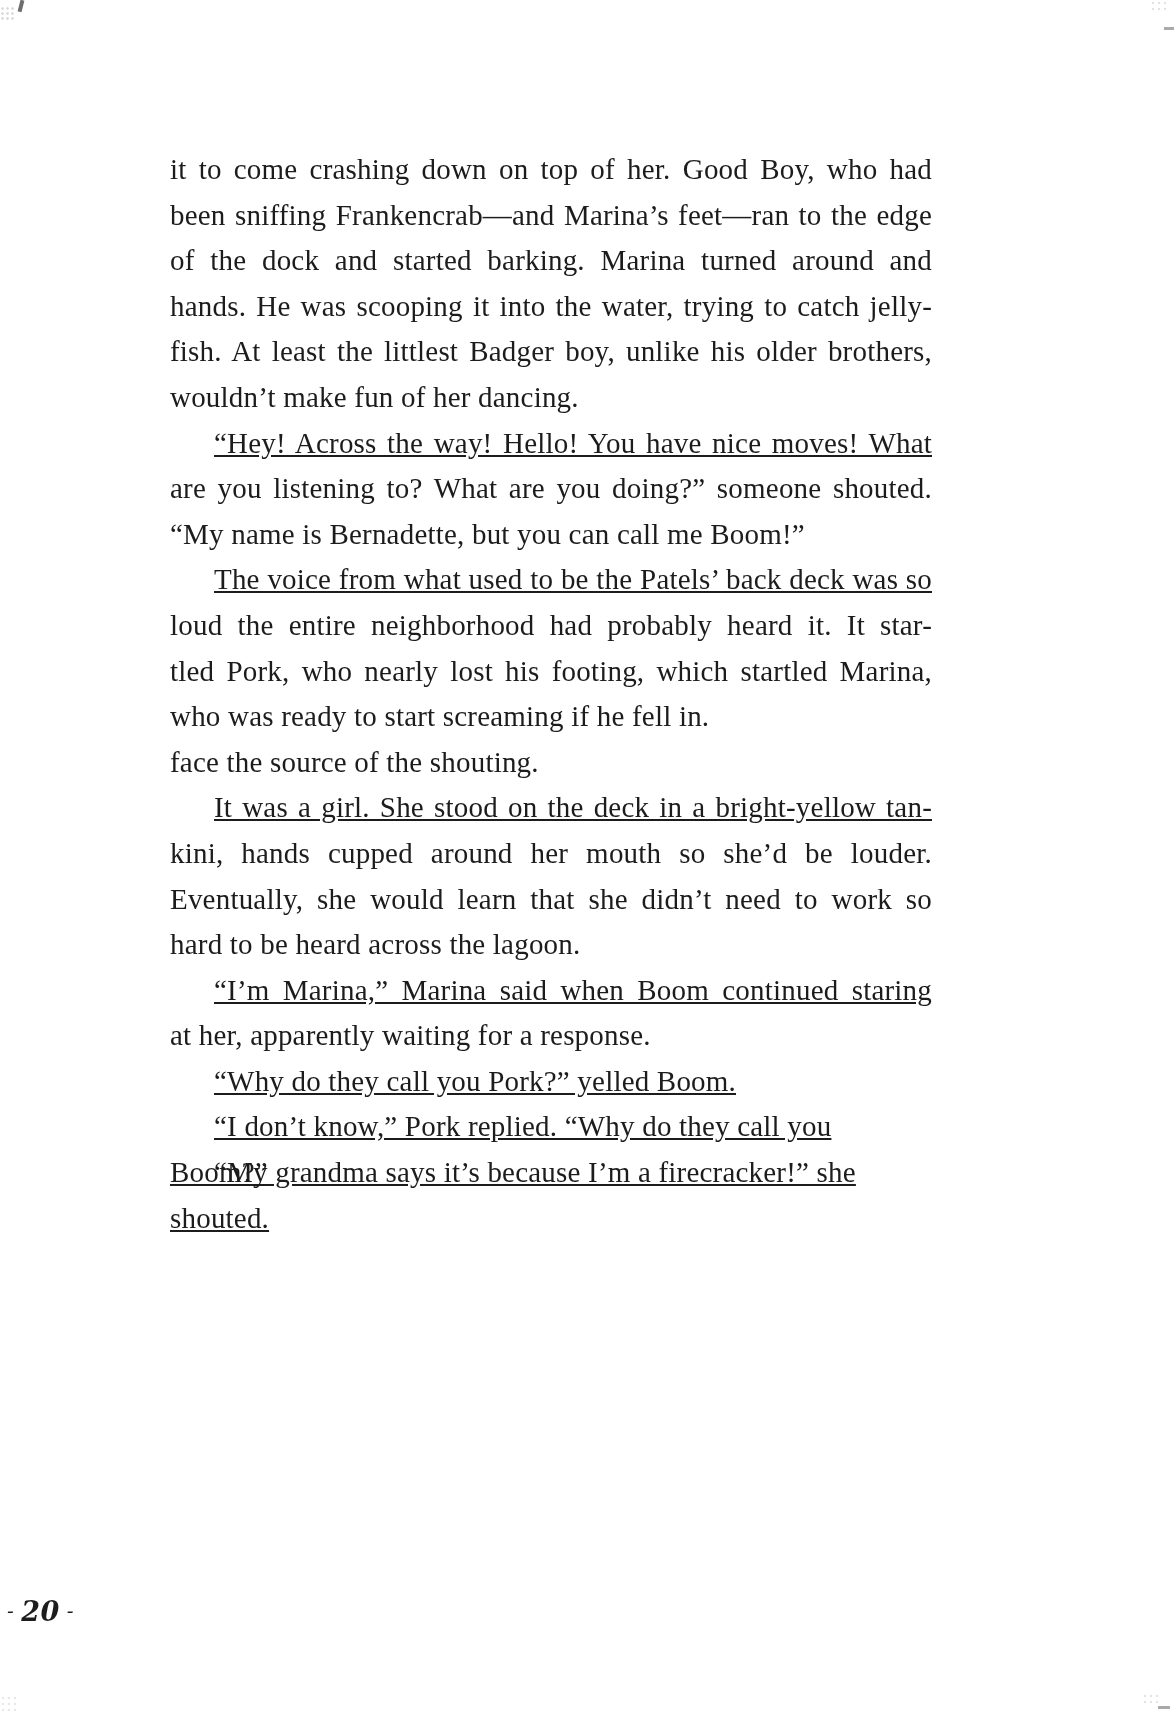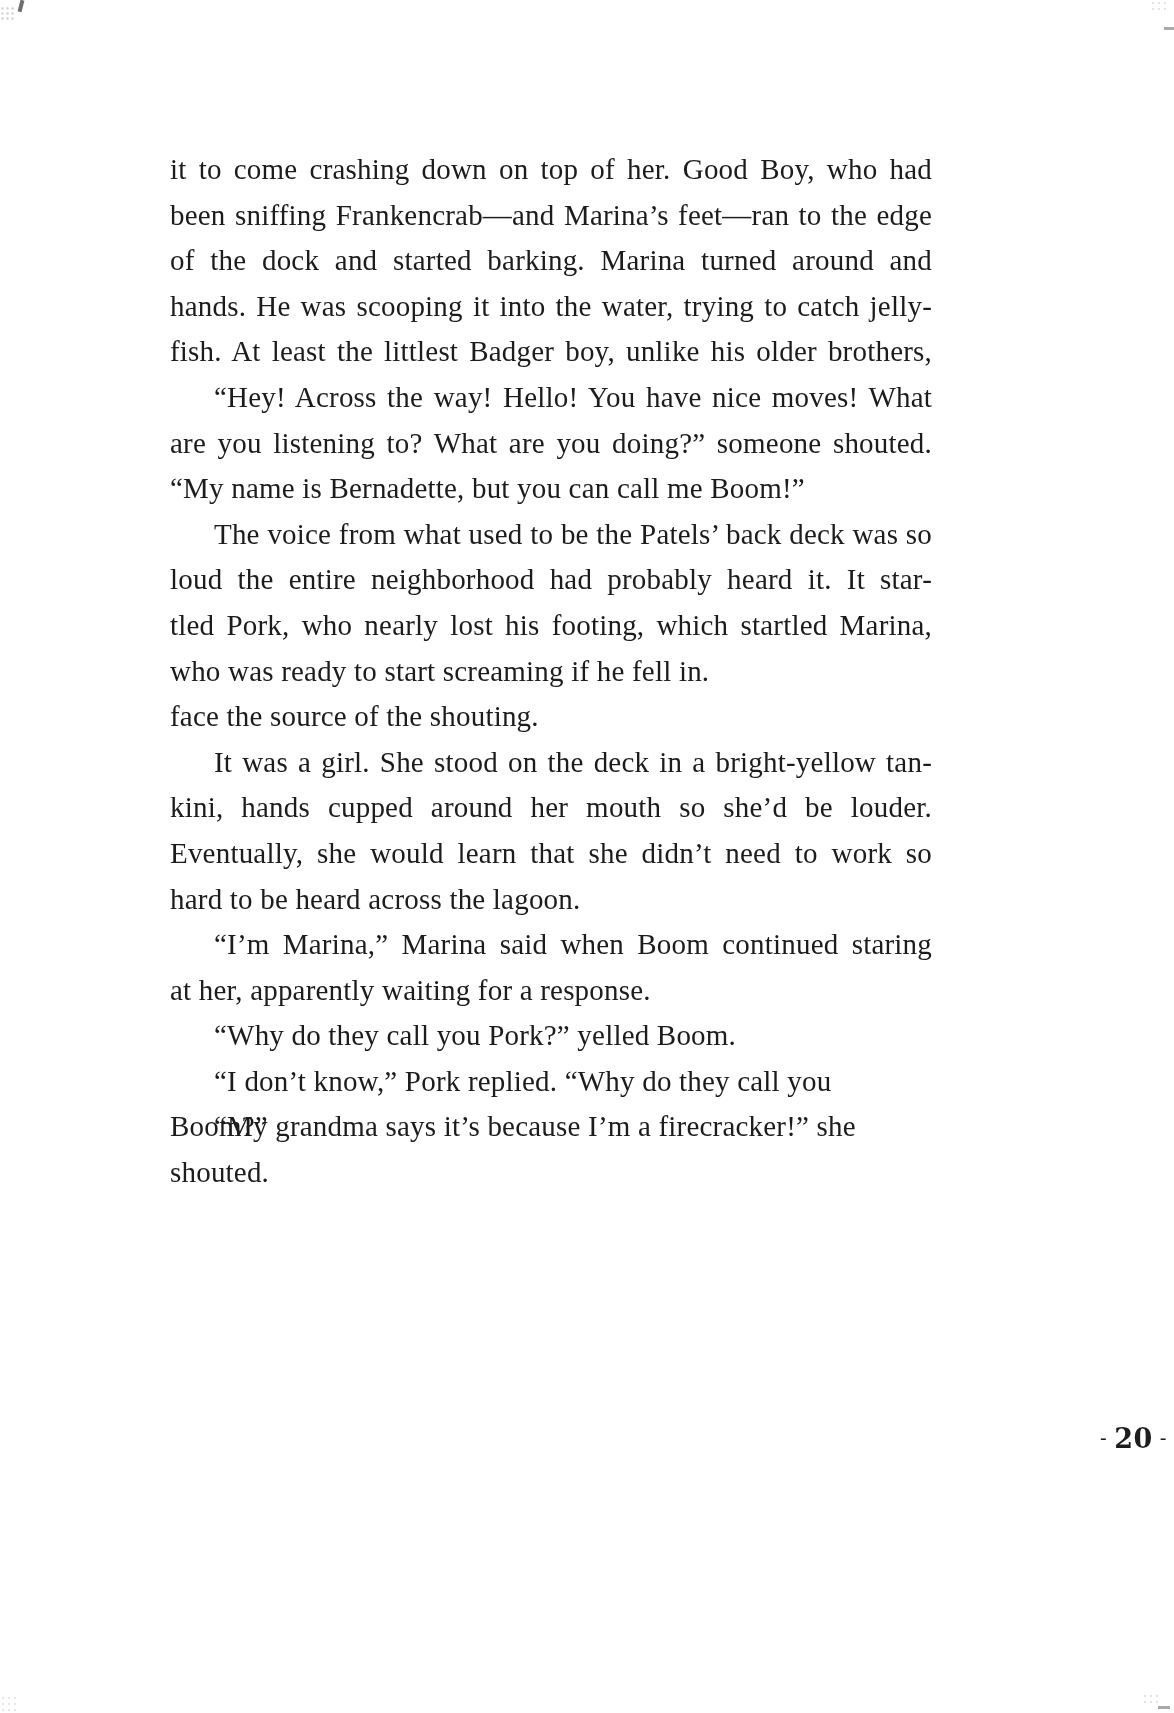--- a/index.html
+++ b/index.html
@@ -34,32 +34,34 @@
   }
   .line.justified-fit {
     white-space: normal;
   }
   .line.last {
     text-align: left;
     text-align-last: left;
   }
   .line.indent {
     text-indent: 44px;
+    text-decoration: underline;
   }
   .folio {
     position: absolute;
-    top: 1423px;
+    top: 1596px;
     left: 0;
     width: 1174px;
-    text-align: right;
+    text-align: left;
     font-family: "DejaVu Serif", serif;
     font-weight: bold;
     font-size: 27px;
     color: var(--folio-color, #1d1d1d);
     letter-spacing: 0.5px;
+    font-style: italic;
   }
   .folio .dash {
     font-size: 20px;
     font-weight: normal;
     vertical-align: 3px;
     margin: 0 7px;
     color: var(--folio-color, #1d1d1d);
   }
   
   .artifact {
@@ -126,20 +128,21 @@
   <div class="artifact br-dash"></div>
   <div class="artifact br-speckle"></div>
   <div class="artifact bl-speckle"></div>
 
   <div class="text-block">
       <div class="line justified-fit">it to come crashing down on top of her. Good Boy, who had</div>
       <div class="line justified-fit">been sniffing Frankencrab—and Marina’s feet—ran to the edge</div>
       <div class="line justified-fit">of the dock and started barking. Marina turned around and</div>
       <div class="line justified-fit">hands. He was scooping it into the water, trying to catch jelly-</div>
       <div class="line justified-fit">fish. At least the littlest Badger boy, unlike his older brothers,</div>
+      <div class="line justified-fit last">wouldn’t make fun of her dancing.</div>
       <div class="line justified-fit indent">“Hey! Across the way! Hello! You have nice moves! What</div>
       <div class="line justified-fit">are you listening to? What are you doing?” someone shouted.</div>
       <div class="line justified-fit last">“My name is Bernadette, but you can call me Boom!”</div>
       <div class="line justified-fit indent">The voice from what used to be the Patels’ back deck was so</div>
       <div class="line justified-fit">loud the entire neighborhood had probably heard it. It star-</div>
       <div class="line justified-fit">tled Pork, who nearly lost his footing, which startled Marina,</div>
       <div class="line justified-fit last">who was ready to start screaming if he fell in.</div>
       <div class="line justified-fit last">face the source of the shouting.</div>
       <div class="line justified-fit indent">It was a girl. She stood on the deck in a bright-yellow tan-</div>
       <div class="line justified-fit">kini, hands cupped around her mouth so she’d be louder.</div>

